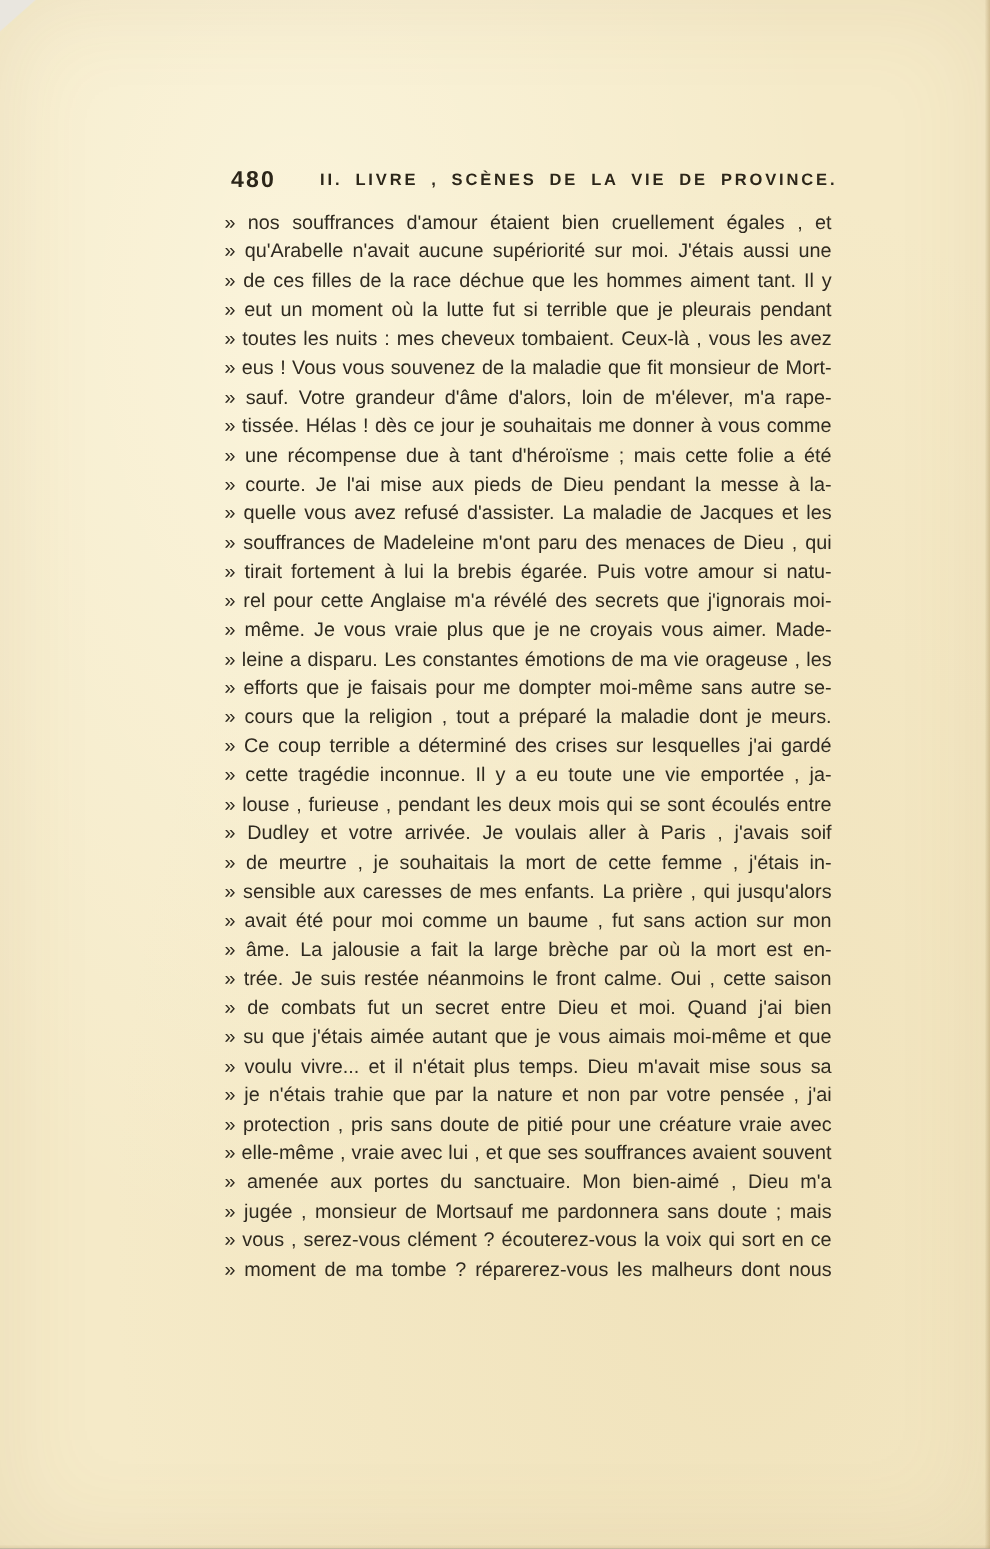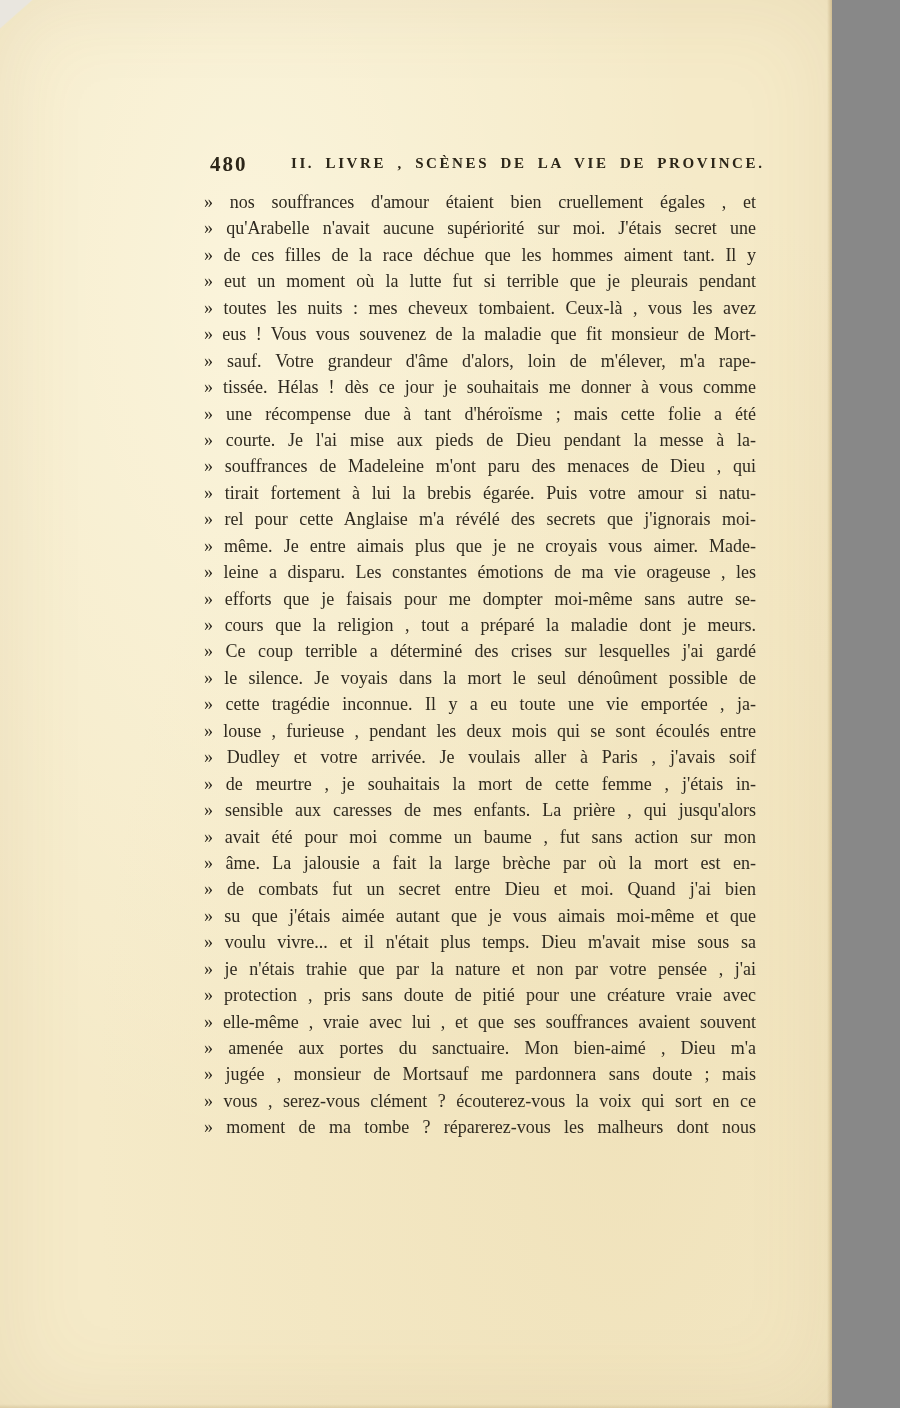--- a/index.html
+++ b/index.html
@@ -1,25 +1,25 @@
 <!DOCTYPE html>
 <html><head>
 <meta charset="utf-8">
 <style>
   html,body{margin:0;padding:0;background:#888;}
   .scan{
     position:relative;
-    width:832px;height:1408px;
+    width:900px;height:1408px;
     background:#f5eac8;
     background-image:
       radial-gradient(ellipse at 30% 20%, rgba(255,252,235,0.55) 0%, rgba(255,252,235,0) 55%),
       radial-gradient(ellipse at 75% 80%, rgba(226,204,150,0.25) 0%, rgba(226,204,150,0) 60%);
     box-shadow: inset 0 0 90px rgba(150,110,50,0.10);
     overflow:hidden;
-    font-family:Liberation Serif, serif;
+    font-family:Liberation Sans, sans-serif;
   }
   .corner-sliver{
     position:absolute;left:0;top:0;width:34px;height:30px;
     background:linear-gradient(to bottom right,#e9e6df 46%,rgba(233,230,223,0) 49%);
   }
   .edge-right{
     position:absolute;right:0;top:0;bottom:0;width:5px;
     background:linear-gradient(to right,rgba(130,95,35,0) 0%,rgba(130,95,35,0.28) 100%);
   }
   .edge-bottom{
@@ -66,45 +66,46 @@
   <div class="edge-bottom"></div>
 
   <div class="header">
     <span class="page-number">480</span>
     <span class="running-title">II. LIVRE , SCÈNES DE LA VIE DE PROVINCE.</span>
   </div>
 
   <div class="textblock">
 
   <div class="line">» nos souffrances d'amour étaient bien cruellement égales , et</div>
-      <div class="line">» qu'Arabelle n'avait aucune supériorité sur moi. J'étais secret une</div>
+      <div class="line">» qu'Arabelle n'avait aucune supériorité sur moi. J'étais aussi une</div>
       <div class="line">» de ces filles de la race déchue que les hommes aiment tant. Il y</div>
       <div class="line">» eut un moment où la lutte fut si terrible que je pleurais pendant</div>
       <div class="line">» toutes les nuits : mes cheveux tombaient. Ceux-là , vous les avez</div>
       <div class="line">» eus ! Vous vous souvenez de la maladie que fit monsieur de Mort-</div>
       <div class="line">» sauf. Votre grandeur d'âme d'alors, loin de m'élever, m'a rape-</div>
       <div class="line">» tissée. Hélas ! dès ce jour je souhaitais me donner à vous comme</div>
       <div class="line">» une récompense due à tant d'héroïsme ; mais cette folie a été</div>
       <div class="line">» courte. Je l'ai mise aux pieds de Dieu pendant la messe à la-</div>
+      <div class="line">» quelle vous avez refusé d'assister. La maladie de Jacques et les</div>
       <div class="line">» souffrances de Madeleine m'ont paru des menaces de Dieu , qui</div>
       <div class="line">» tirait fortement à lui la brebis égarée. Puis votre amour si natu-</div>
       <div class="line">» rel pour cette Anglaise m'a révélé des secrets que j'ignorais moi-</div>
-      <div class="line">» même. Je entre aimais plus que je ne croyais vous aimer. Made-</div>
+      <div class="line">» même. Je vous vraie plus que je ne croyais vous aimer. Made-</div>
       <div class="line">» leine a disparu. Les constantes émotions de ma vie orageuse , les</div>
       <div class="line">» efforts que je faisais pour me dompter moi-même sans autre se-</div>
       <div class="line">» cours que la religion , tout a préparé la maladie dont je meurs.</div>
       <div class="line">» Ce coup terrible a déterminé des crises sur lesquelles j'ai gardé</div>
-      <div class="line">» le silence. Je voyais dans la mort le seul dénoûment possible de</div>
       <div class="line">» cette tragédie inconnue. Il y a eu toute une vie emportée , ja-</div>
       <div class="line">» louse , furieuse , pendant les deux mois qui se sont écoulés entre</div>
       <div class="line">» Dudley et votre arrivée. Je voulais aller à Paris , j'avais soif</div>
       <div class="line">» de meurtre , je souhaitais la mort de cette femme , j'étais in-</div>
       <div class="line">» sensible aux caresses de mes enfants. La prière , qui jusqu'alors</div>
       <div class="line">» avait été pour moi comme un baume , fut sans action sur mon</div>
       <div class="line">» âme. La jalousie a fait la large brèche par où la mort est en-</div>
+      <div class="line">» trée. Je suis restée néanmoins le front calme. Oui , cette saison</div>
       <div class="line">» de combats fut un secret entre Dieu et moi. Quand j'ai bien</div>
       <div class="line">» su que j'étais aimée autant que je vous aimais moi-même et que</div>
       <div class="line">» voulu vivre... et il n'était plus temps. Dieu m'avait mise sous sa</div>
       <div class="line">» je n'étais trahie que par la nature et non par votre pensée , j'ai</div>
       <div class="line">» protection , pris sans doute de pitié pour une créature vraie avec</div>
       <div class="line">» elle-même , vraie avec lui , et que ses souffrances avaient souvent</div>
       <div class="line">» amenée aux portes du sanctuaire. Mon bien-aimé , Dieu m'a</div>
       <div class="line">» jugée , monsieur de Mortsauf me pardonnera sans doute ; mais</div>
       <div class="line">» vous , serez-vous clément ? écouterez-vous la voix qui sort en ce</div>
       <div class="line">» moment de ma tombe ? réparerez-vous les malheurs dont nous</div>

